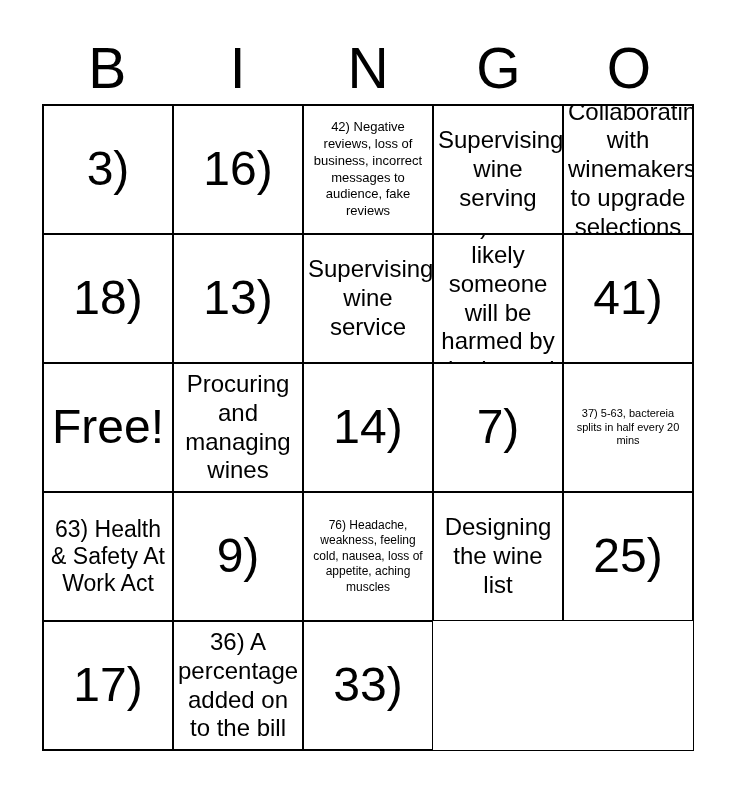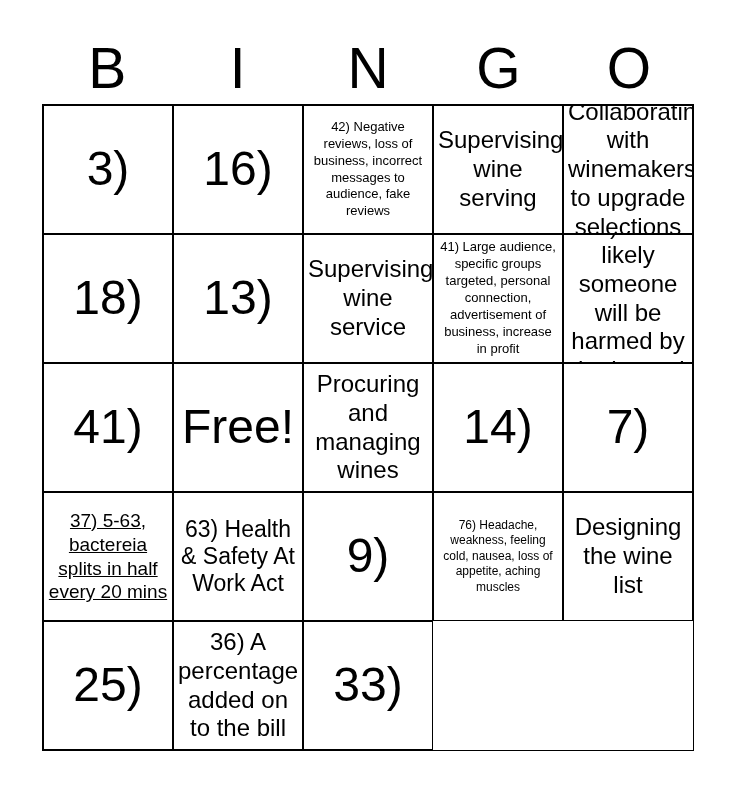--- a/index.html
+++ b/index.html
@@ -50,21 +50,21 @@
     text-align: center;
     box-sizing: border-box;
     padding: 3px 4px;
     overflow: hidden;
     background: #ffffff;
   }
   .cell span { display: block; width: 100%; }
   .cell.xl  { font-size: 48px; line-height: 1.05; }
   .cell.ml  { font-size: 23px; line-height: 1.18; }
   .cell.lg  { font-size: 24px; line-height: 1.2;  }
-  .cell.md  { font-size: 19px; line-height: 1.25; text-decoration: underline; }
+  .cell.md  { font-size: 11px; line-height: 1.25; }
   .cell.sm  { font-size: 12px; line-height: 1.3;  }
   .cell.xs  { font-size: 13px; line-height: 1.3;  }
 </style>
 </head>
 <body>
 
 <div class="page">
   <div class="card">
     <div class="bingo-header">
       <div class="bingo-letter">B</div>
@@ -91,23 +91,20 @@
         </div>
         <div class="cell xl">
           <span>18)</span>
         </div>
         <div class="cell xl">
           <span>13)</span>
         </div>
         <div class="cell lg">
           <span>Supervising wine service</span>
         </div>
-        <div class="cell xs">
-          <span>41) Large audience, specific groups targeted, personal connection, advertisement of business, increase in profit</span>
-        </div>
         <div class="cell lg">
           <span>69) How likely someone will be harmed by the hazard</span>
         </div>
         <div class="cell xl">
           <span>41)</span>
         </div>
         <div class="cell xl">
           <span>Free!</span>
         </div>
         <div class="cell lg">
@@ -130,20 +127,23 @@
         </div>
         <div class="cell sm">
           <span>76) Headache, weakness, feeling cold, nausea, loss of appetite, aching muscles</span>
         </div>
         <div class="cell lg">
           <span>Designing the wine list</span>
         </div>
         <div class="cell xl">
           <span>25)</span>
         </div>
+        <div class="cell xl">
+          <span>17)</span>
+        </div>
         <div class="cell lg">
           <span>36) A percentage added on to the bill</span>
         </div>
         <div class="cell xl">
           <span>33)</span>
         </div>
       </div>
   </div>
 </div>
 

